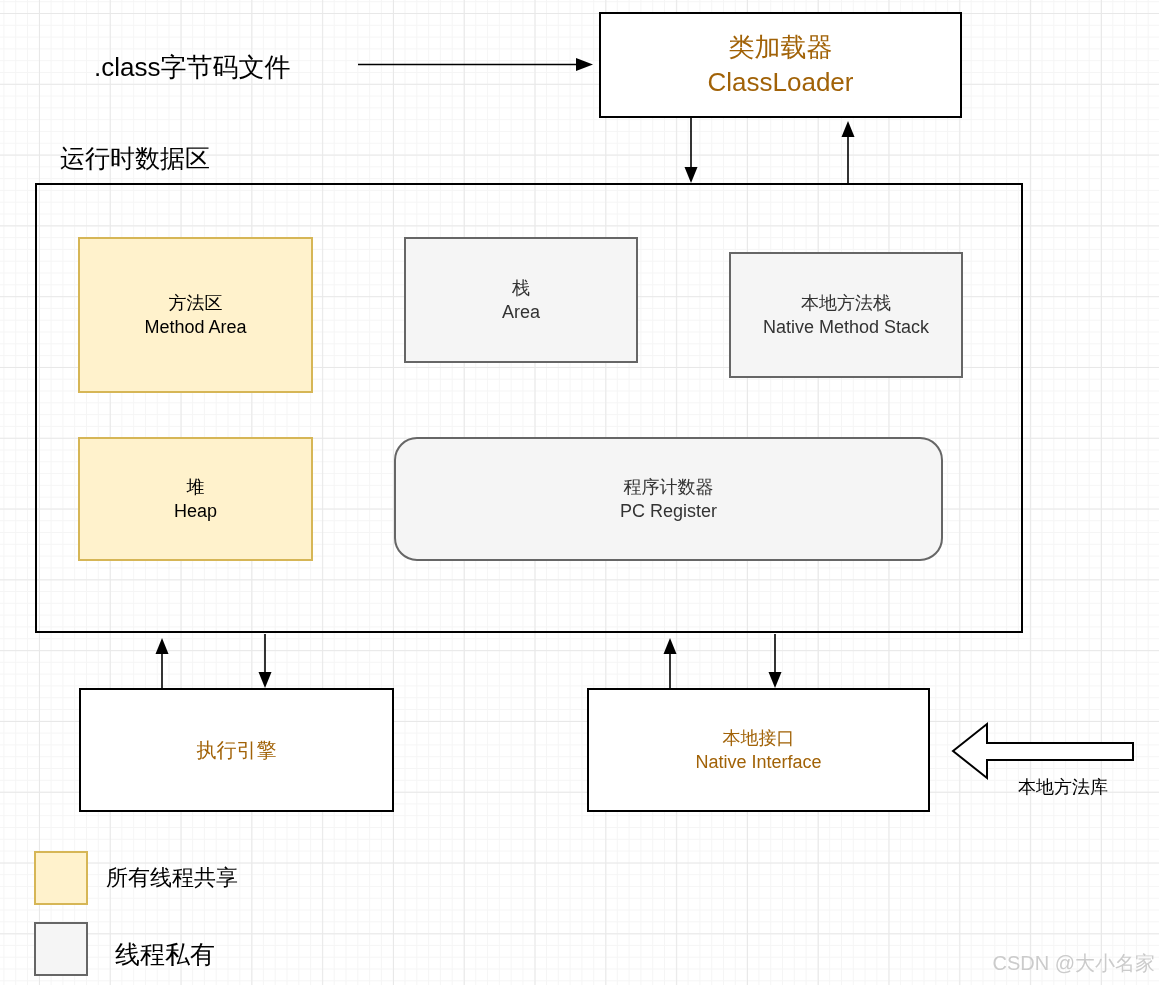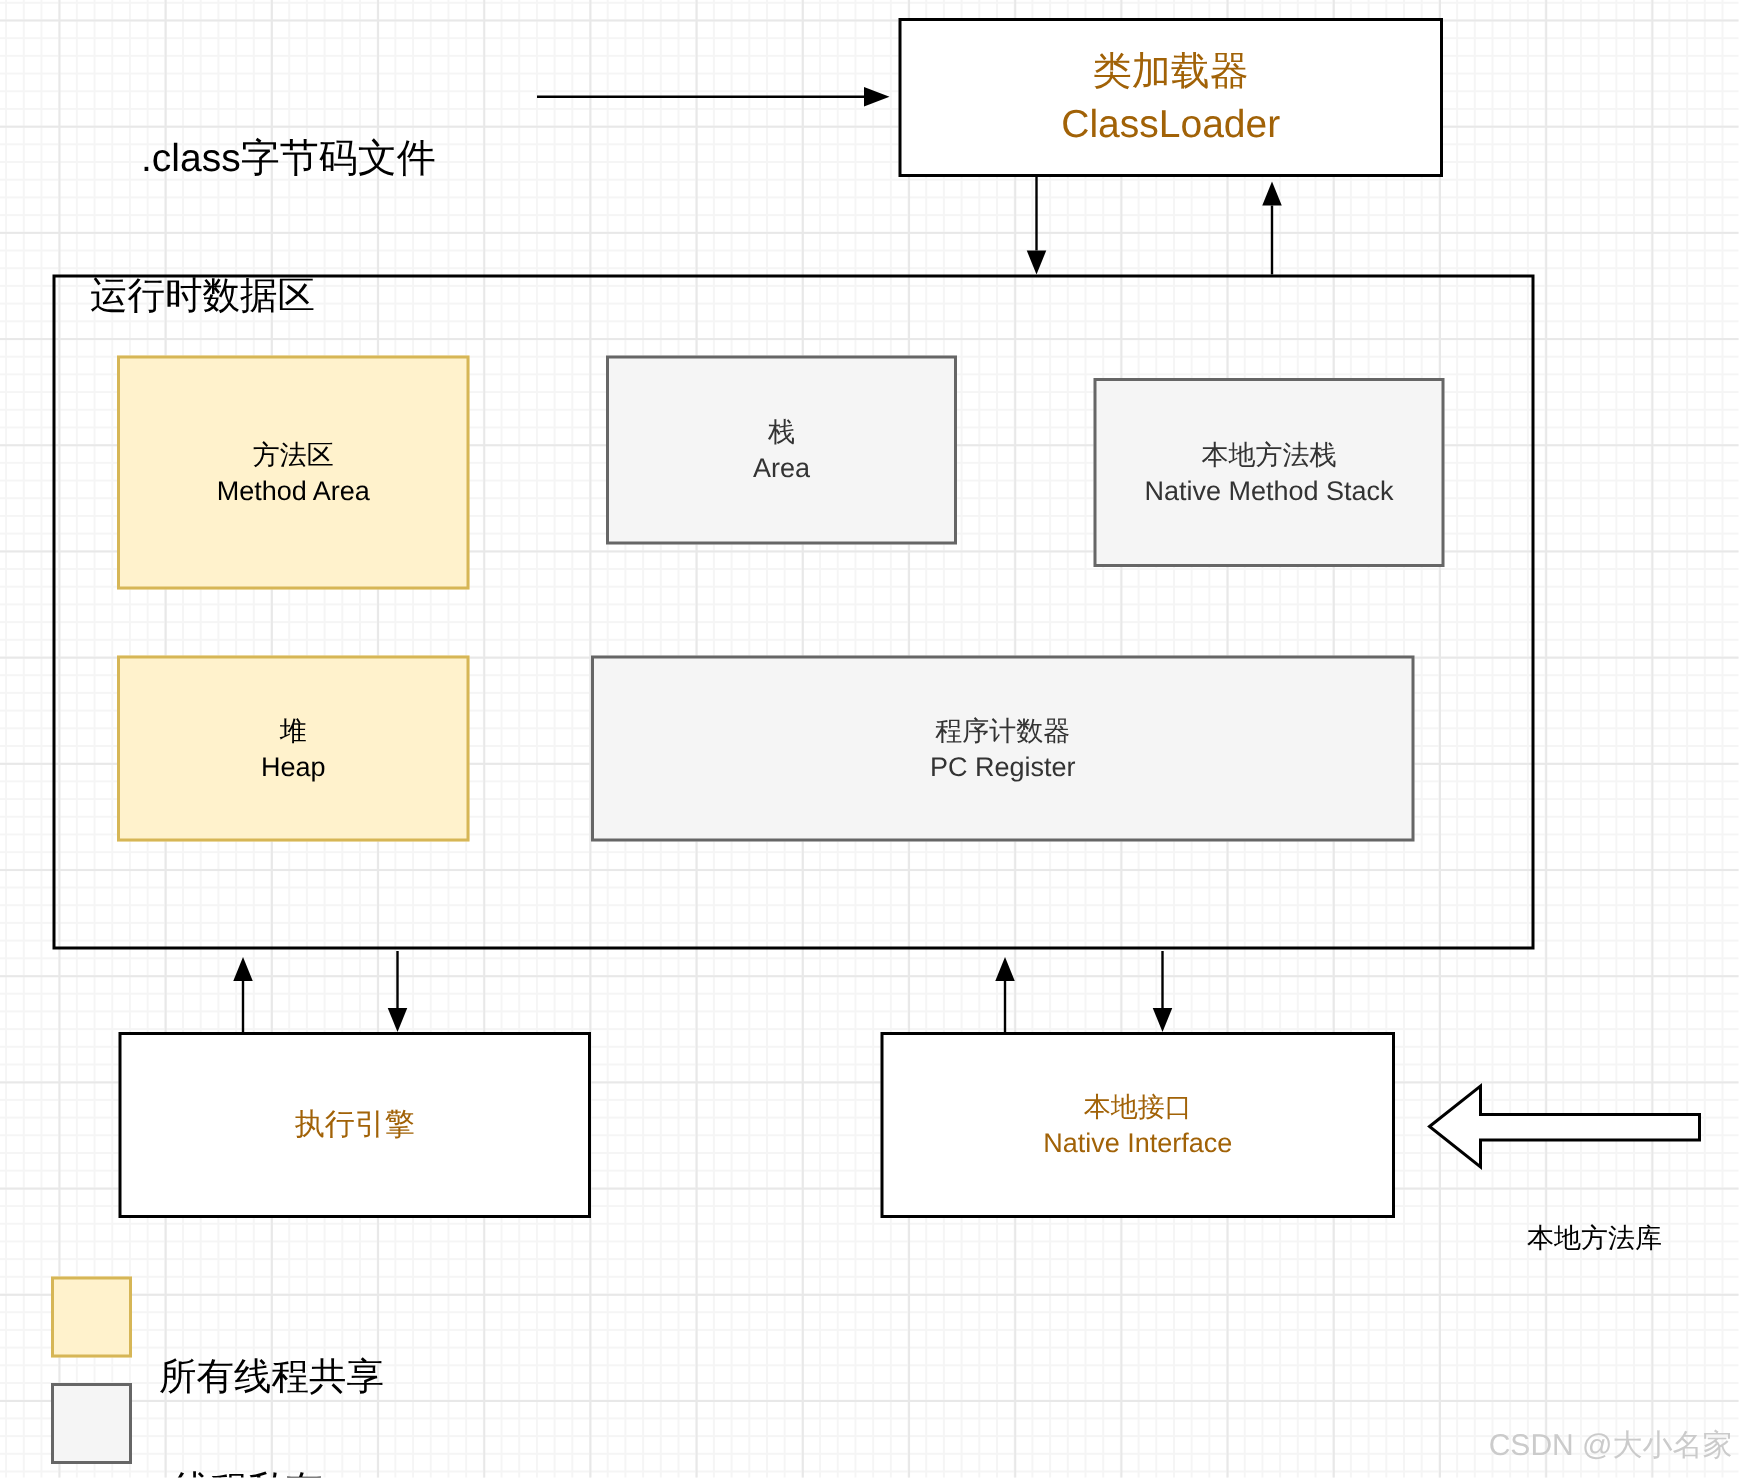--- a/index.html
+++ b/index.html
@@ -32,21 +32,21 @@
     text-align:center;
     line-height:1.35;
   }
   .white-box{background:#ffffff;border:2px solid #000000;color:#a16207;}
   .shared-box{background:#FFF2CC;border:2px solid #D6B656;color:#000000;font-size:18px;}
   .private-box{background:#F5F5F5;border:2px solid #666666;color:#333333;font-size:18px;}
   .runtime-container{
     position:absolute;left:35px;top:183px;width:988px;height:450px;
     box-sizing:border-box;border:2px solid #000000;background:transparent;
   }
-  .free-label{position:absolute;color:#000000;white-space:nowrap;margin-top:38px;}
+  .free-label{position:absolute;color:#000000;white-space:nowrap;}
   .legend-swatch{position:absolute;box-sizing:border-box;width:54px;height:54px;}
   .watermark{
     position:absolute;right:4px;top:950px;
     font-size:20px;color:#cbcbcb;white-space:nowrap;
   }
 </style>
 </head>
 <body>
 
 <div class="canvas">
@@ -111,36 +111,36 @@
   </div>
   <div class="box private-box" style="left:709px;top:252px;width:234px;height:126px;margin-left:20px;">
     <span>本地方法栈</span>
     <span>Native Method Stack</span>
   </div>
 
   <div class="box shared-box" style="left:78px;top:437px;width:235px;height:124px;">
     <span>堆</span>
     <span>Heap</span>
   </div>
-  <div class="box private-box" style="left:394px;top:437px;width:549px;height:124px;">
+  <div class="box private-box" style="left:394px;top:437px;width:549px;height:124px;border-radius:23px;">
     <span>程序计数器</span>
     <span>PC Register</span>
   </div>
 
   <div class="box white-box" style="left:79px;top:688px;width:315px;height:124px;font-size:20px;">
     <span>执行引擎</span>
   </div>
   <div class="box white-box" style="left:587px;top:688px;width:343px;height:124px;font-size:18px;">
     <span>本地接口</span>
     <span>Native Interface</span>
   </div>
 
   <div class="free-label" style="left:1003px;top:775px;width:120px;font-size:18px;text-align:center;">本地方法库</div>
 
   <div class="legend-swatch" style="left:34px;top:851px;background:#FFF2CC;border:2px solid #D6B656;"></div>
-  <div class="free-label" style="left:106px;top:863px;font-size:25px;text-align:center;">所有线程共享</div>
+  <div class="free-label" style="left:106px;top:863px;font-size:22px;text-align:center;">所有线程共享</div>
 
   <div class="legend-swatch" style="left:34px;top:922px;background:#F5F5F5;border:2px solid #666666;"></div>
   <div class="free-label" style="left:115px;top:938px;font-size:25px;">线程私有</div>
 
   <div class="watermark">CSDN @大小名家</div>
 
 </div>
 
 </body></html>

